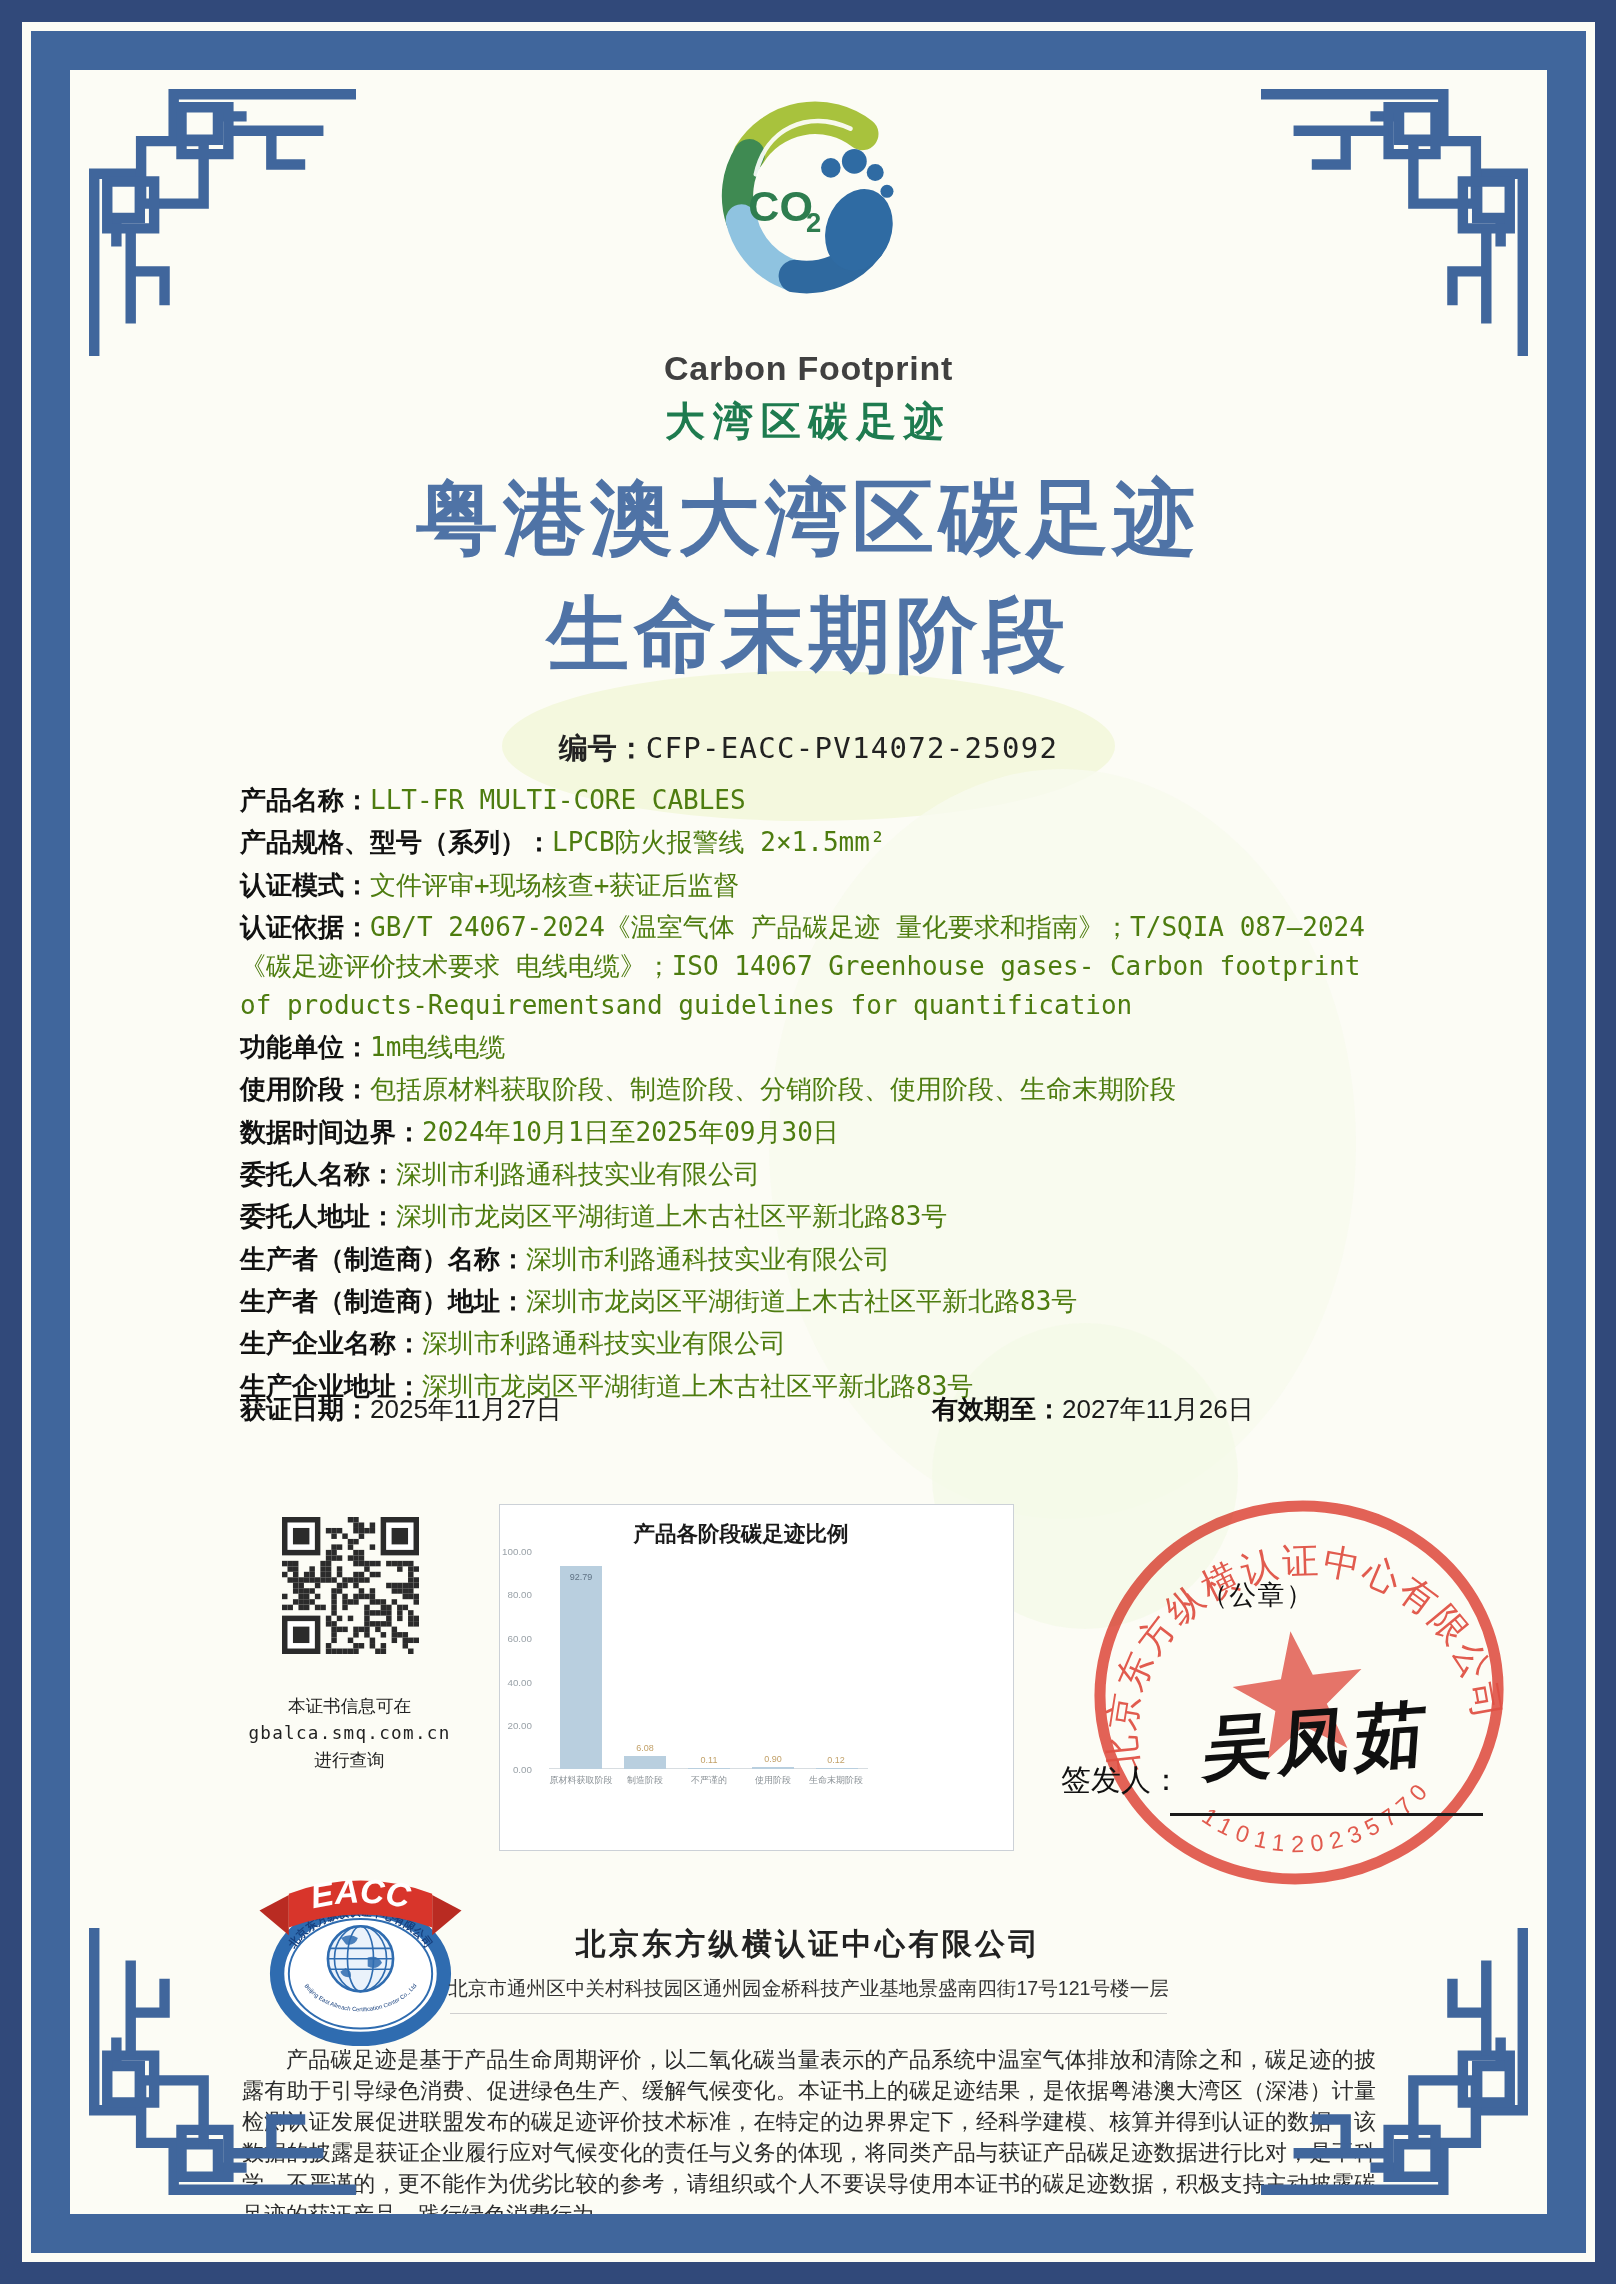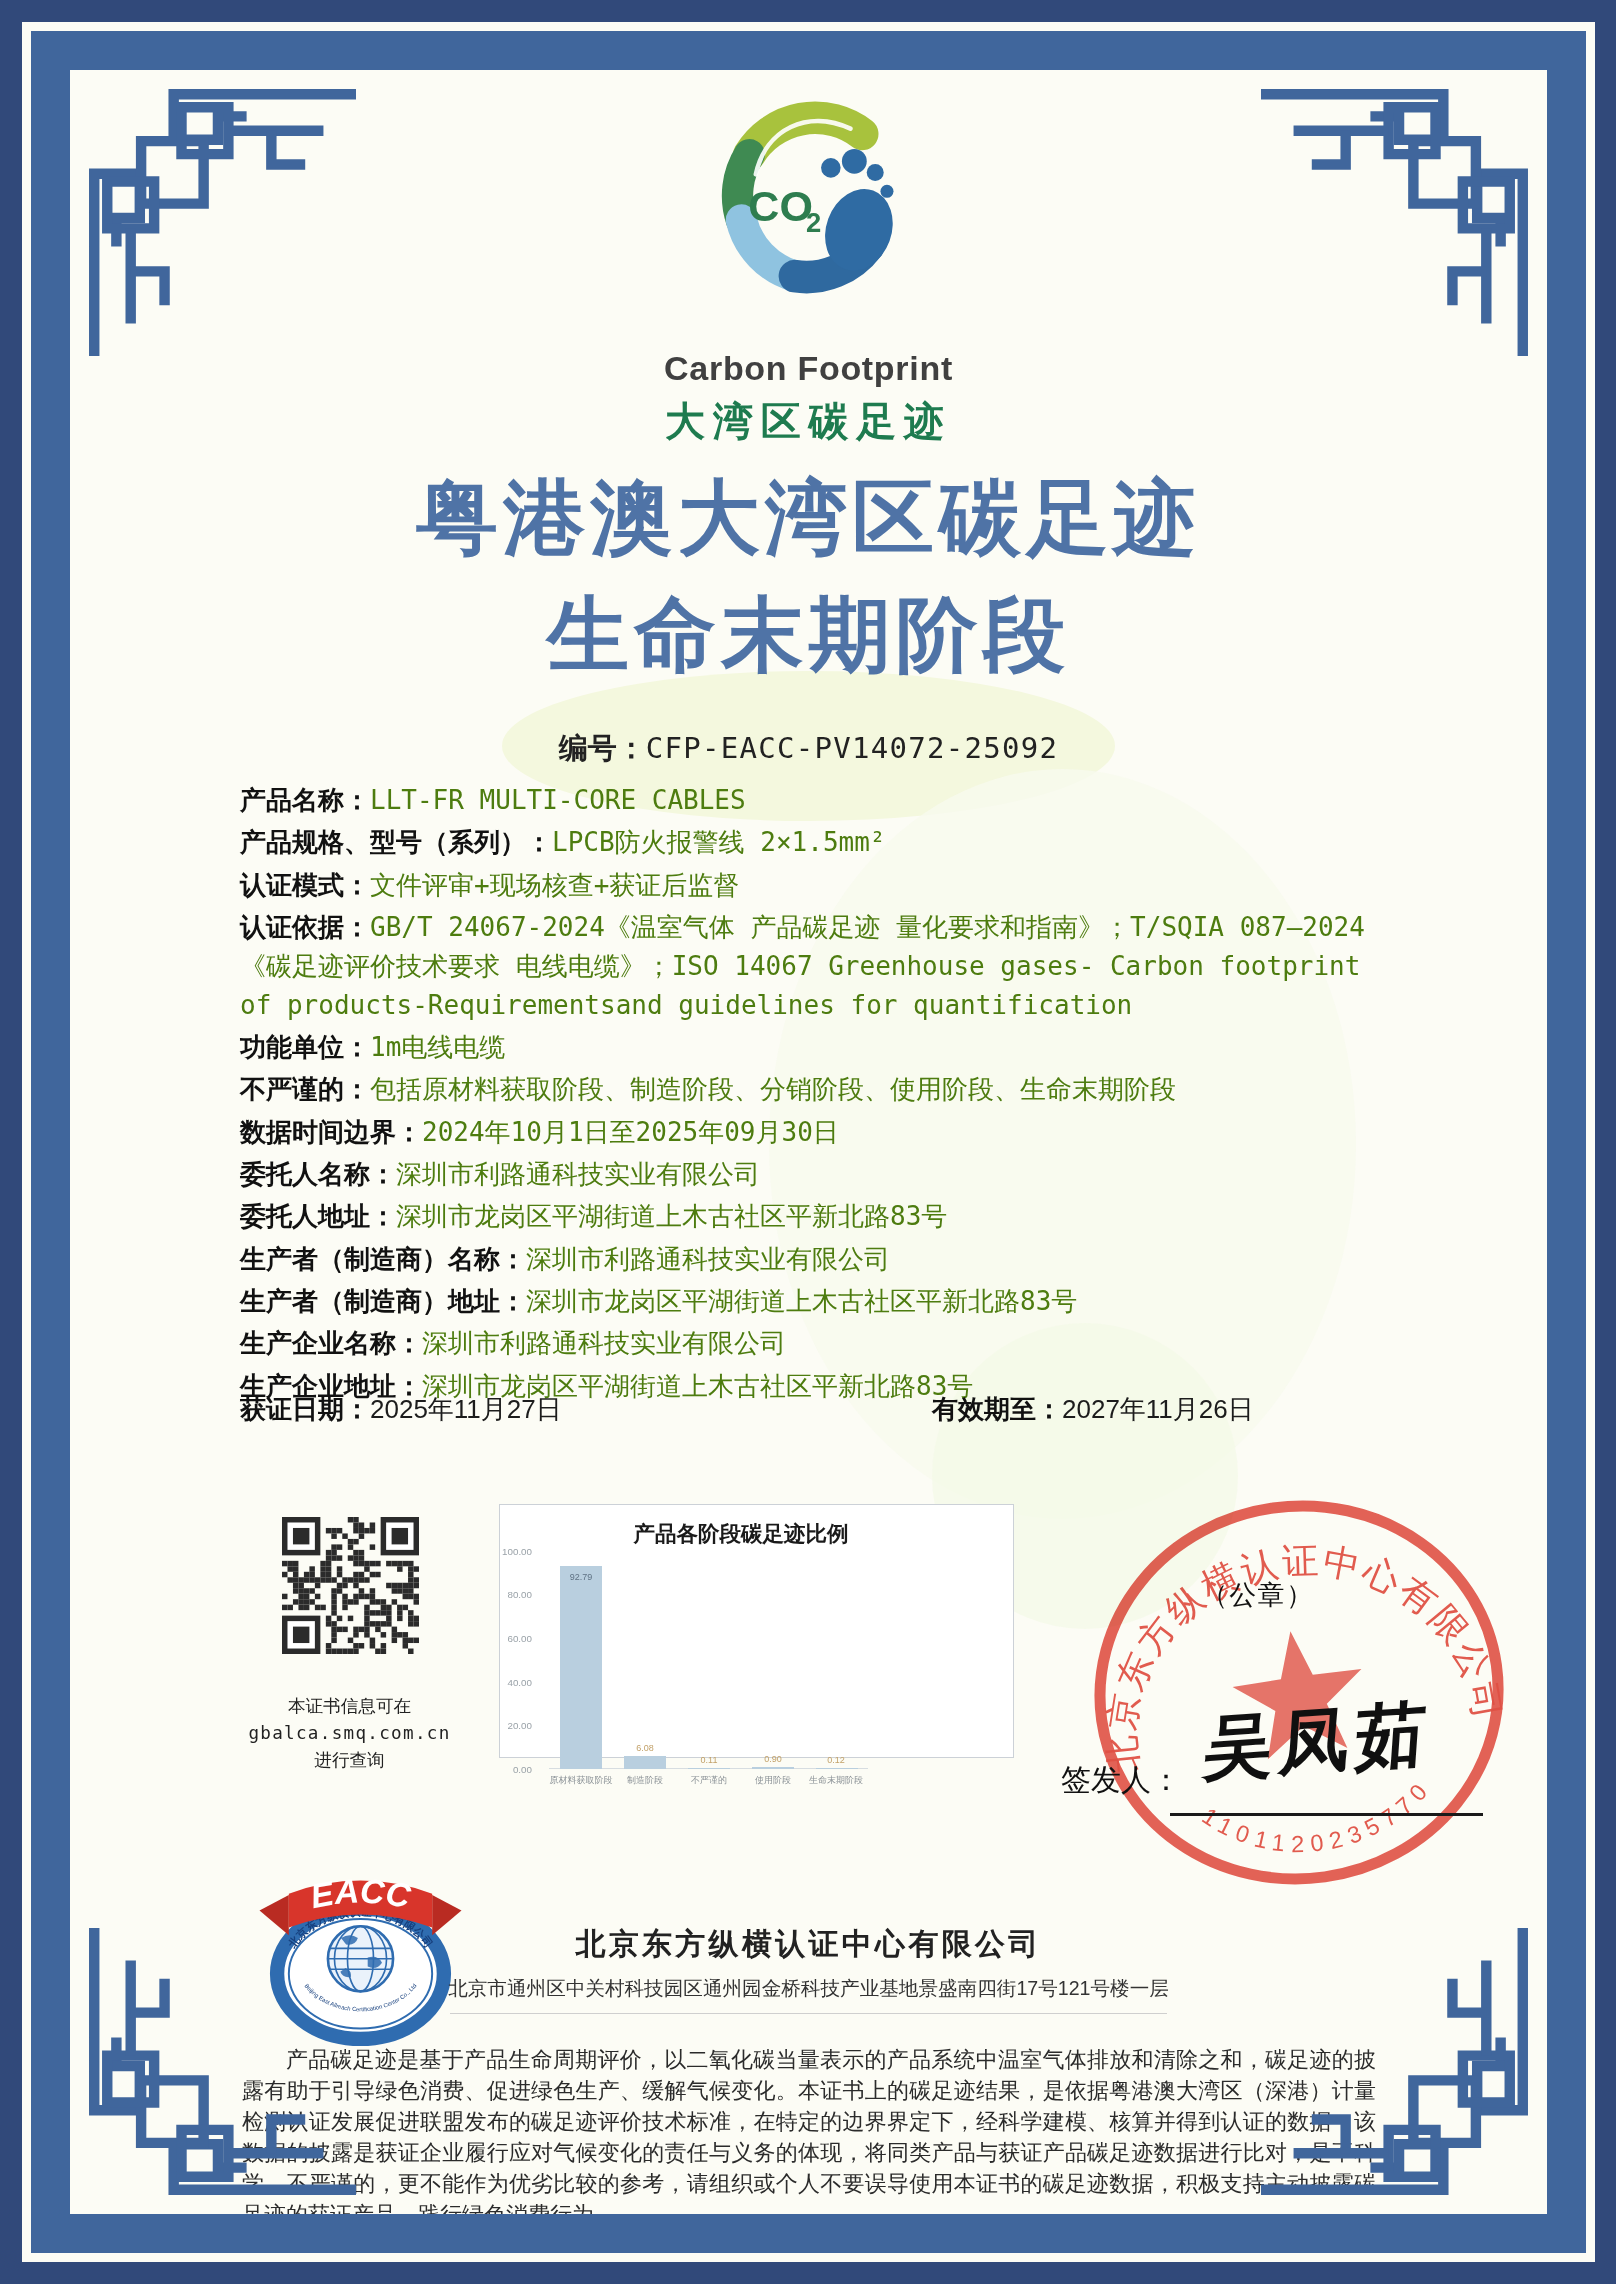--- a/index.html
+++ b/index.html
@@ -37,21 +37,21 @@
   .flabel{font-weight:700;color:#111;}
   .fvalue{font-family:"DejaVu Sans Mono","Liberation Mono",monospace;color:#4d7c0f;margin-top:19px;}
   .dates{position:absolute;left:240px;top:1392px;width:1157px;font-size:26px;z-index:2;}
   .dates .exp{position:absolute;left:692px;top:0;}
   
   .qr-svg{position:absolute;left:282px;top:1517px;width:137px;height:137px;z-index:2;}
   .qr-text{position:absolute;left:203px;top:1693px;width:293px;text-align:center;font-size:17.6px;
            line-height:27px;color:#222;z-index:2;}
   .qr-text .url{font-family:"DejaVu Sans Mono","Liberation Mono",monospace;letter-spacing:1.3px;}
   
-  .chart{position:absolute;left:499px;top:1504px;width:515px;height:254px;background:#fff;
+  .chart{position:absolute;left:499px;top:1504px;width:515px;height:347px;background:#fff;
          border:1.3px solid #ccd1d7;box-sizing:border-box;z-index:2;padding-left:28px;}
   .chart-title{position:absolute;left:0;top:14.3px;width:482px;text-align:center;font-size:21.5px;
                font-weight:700;color:#1a1a1a;}
   .plot{position:absolute;left:49px;top:46px;width:319px;height:218px;}
   .ytick{position:absolute;right:100%;margin-right:17px;transform:translateY(-50%);font-size:9.8px;
          color:#9aa2a8;white-space:nowrap;}
   .axisline{position:absolute;left:0;bottom:0;width:100%;height:1.3px;background:#d7dde1;}
   .bar{position:absolute;bottom:0;background:#b9cfdf;}
   .bval{position:absolute;transform:translateX(-50%);font-size:9px;white-space:nowrap;}
   .bval.big{color:#5f7284;}
@@ -168,21 +168,21 @@
   <div class="certno">
     <span class="lab">编号：</span><span class="val">CFP-EACC-PV14072-25092</span>
   </div>
 
   <div class="fields">
       <div class="frow"><span class="flabel">产品名称：</span><span class="fvalue">LLT-FR MULTI-CORE CABLES</span></div>
       <div class="frow"><span class="flabel">产品规格、型号（系列）：</span><span class="fvalue">LPCB防火报警线 2×1.5mm²</span></div>
       <div class="frow"><span class="flabel">认证模式：</span><span class="fvalue">文件评审+现场核查+获证后监督</span></div>
       <div class="frow"><span class="flabel">认证依据：</span><span class="fvalue">GB/T 24067-2024《温室气体 产品碳足迹 量化要求和指南》；T/SQIA 087—2024《碳足迹评价技术要求 电线电缆》；ISO 14067 Greenhouse gases- Carbon footprint of products-Requirementsand guidelines for quantification</span></div>
       <div class="frow"><span class="flabel">功能单位：</span><span class="fvalue">1m电线电缆</span></div>
-      <div class="frow"><span class="flabel">不严谨的：</span><span class="fvalue">包括原材料获取阶段、制造阶段、分销阶段、使用阶段、生命末期阶段</span></div>
+      <div class="frow"><span class="flabel">使用阶段：</span><span class="fvalue">包括原材料获取阶段、制造阶段、分销阶段、使用阶段、生命末期阶段</span></div>
       <div class="frow"><span class="flabel">数据时间边界：</span><span class="fvalue">2024年10月1日至2025年09月30日</span></div>
       <div class="frow"><span class="flabel">委托人名称：</span><span class="fvalue">深圳市利路通科技实业有限公司</span></div>
       <div class="frow"><span class="flabel">委托人地址：</span><span class="fvalue">深圳市龙岗区平湖街道上木古社区平新北路83号</span></div>
       <div class="frow"><span class="flabel">生产者（制造商）名称：</span><span class="fvalue">深圳市利路通科技实业有限公司</span></div>
       <div class="frow"><span class="flabel">生产者（制造商）地址：</span><span class="fvalue">深圳市龙岗区平湖街道上木古社区平新北路83号</span></div>
       <div class="frow"><span class="flabel">生产企业名称：</span><span class="fvalue">深圳市利路通科技实业有限公司</span></div>
       <div class="frow"><span class="flabel">生产企业地址：</span><span class="fvalue">深圳市龙岗区平湖街道上木古社区平新北路83号</span></div>
     </div>
 
   <div class="dates">

